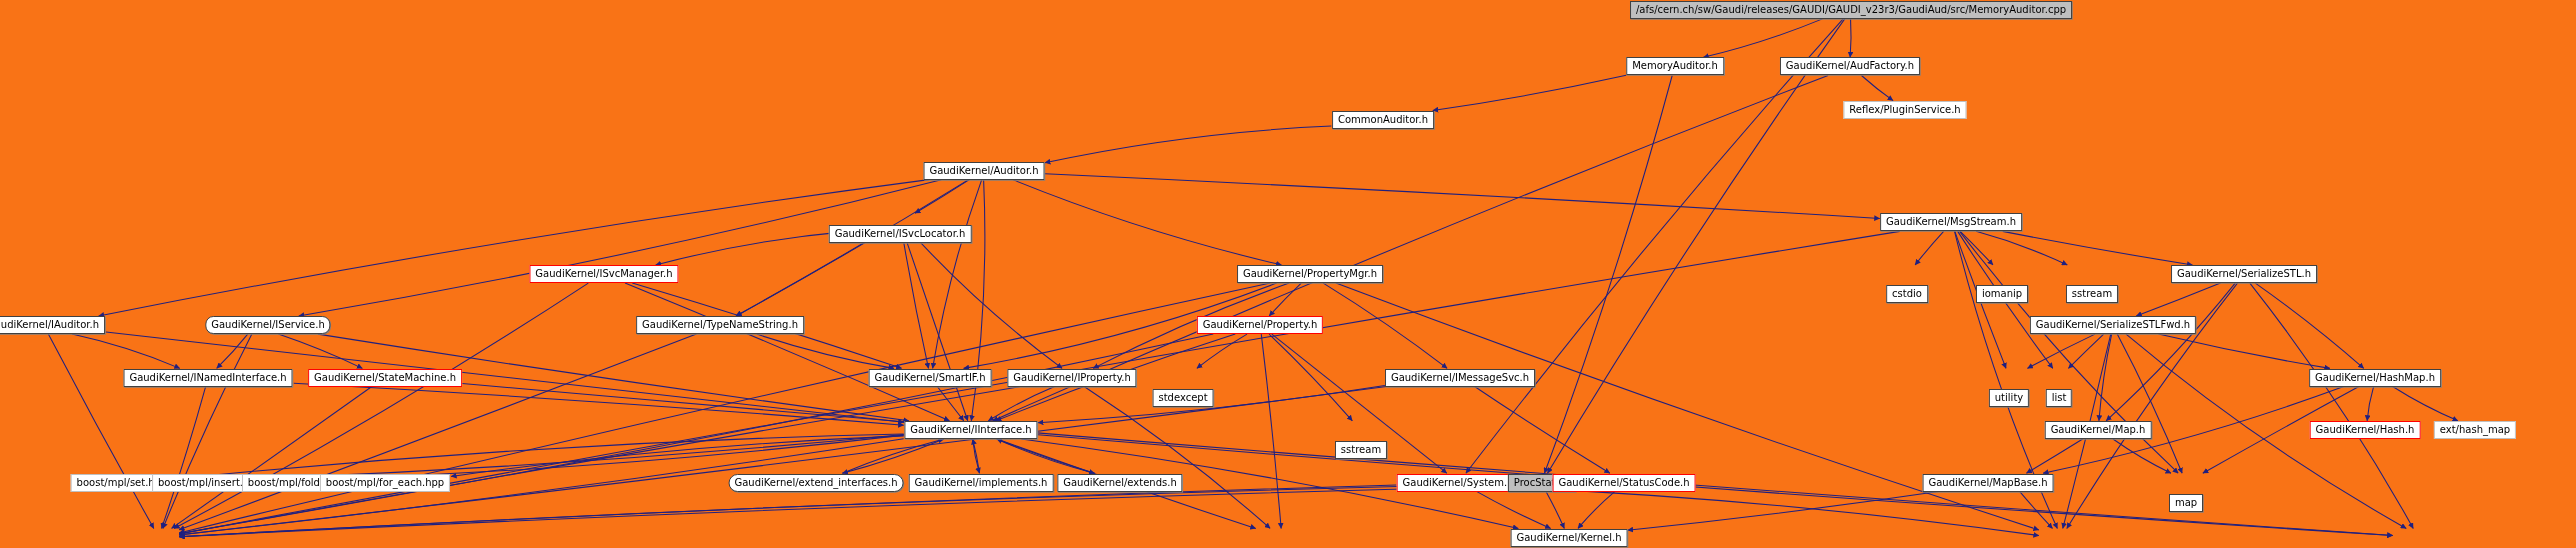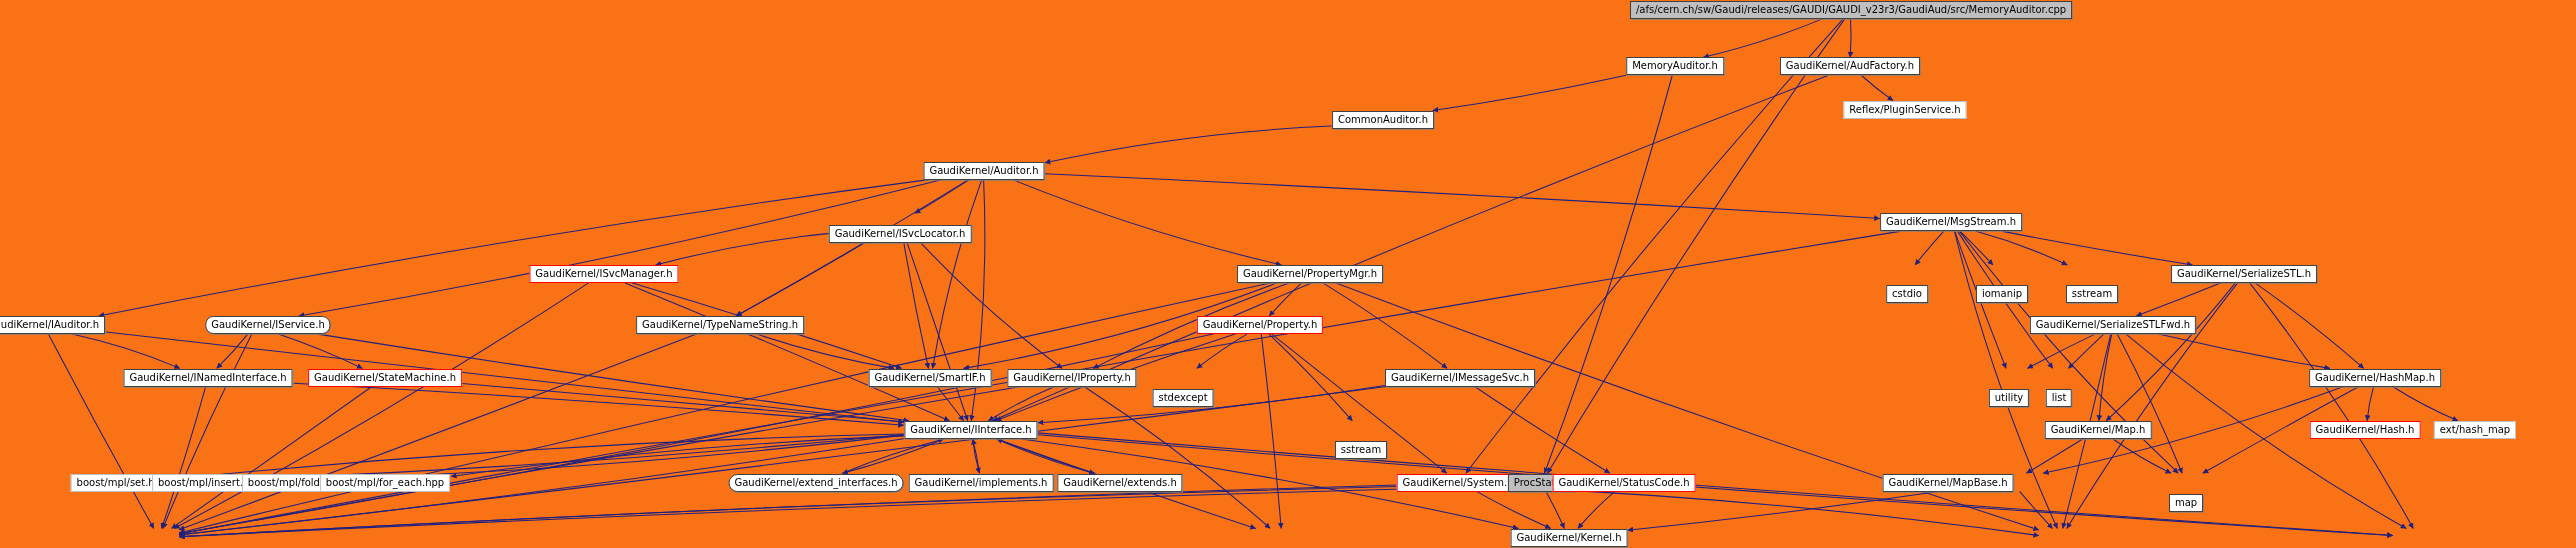--- a/index.html
+++ b/index.html
@@ -221,21 +221,21 @@
     <div class="node missing" style="left: 122px; top: 483px;">boost/mpl/set.hpp</div>
     <div class="node missing" style="left: 210px; top: 483px;">boost/mpl/insert.hpp</div>
     <div class="node missing" style="left: 295px; top: 483px;">boost/mpl/fold.hpp</div>
     <div class="node missing" style="left: 385px; top: 483px;">boost/mpl/for_each.hpp</div>
     <div class="node hdr" style="left: 816px; top: 483px; border-radius: 9px;">GaudiKernel/extend_interfaces.h</div>
     <div class="node hdr" style="left: 981px; top: 483px;">GaudiKernel/implements.h</div>
     <div class="node hdr" style="left: 1120px; top: 483px;">GaudiKernel/extends.h</div>
     <div class="node red" style="left: 1458px; top: 483px;">GaudiKernel/System.h</div>
     <div class="node root" style="left: 1542px; top: 483px;">ProcStats.h</div>
     <div class="node red" style="left: 1624px; top: 483px;">GaudiKernel/StatusCode.h</div>
-    <div class="node hdr" style="left: 1948px; top: 483px;">GaudiKernel/MapBase.h</div>
+    <div class="node hdr" style="left: 1988px; top: 483px;">GaudiKernel/MapBase.h</div>
     <div class="node sys" style="left: 2186px; top: 483px;">map</div>
     <div class="node sys" style="left: 159px; top: 538px;">string</div>
     <div class="node sys" style="left: 1282px; top: 538px;">typeinfo</div>
     <div class="node hdr" style="left: 1569px; top: 538px;">GaudiKernel/Kernel.h</div>
     <div class="node sys" style="left: 2061px; top: 538px;">vector</div>
     <div class="node sys" style="left: 2419px; top: 538px;">ostream</div>
   </div>
 
 
 </body></html>

